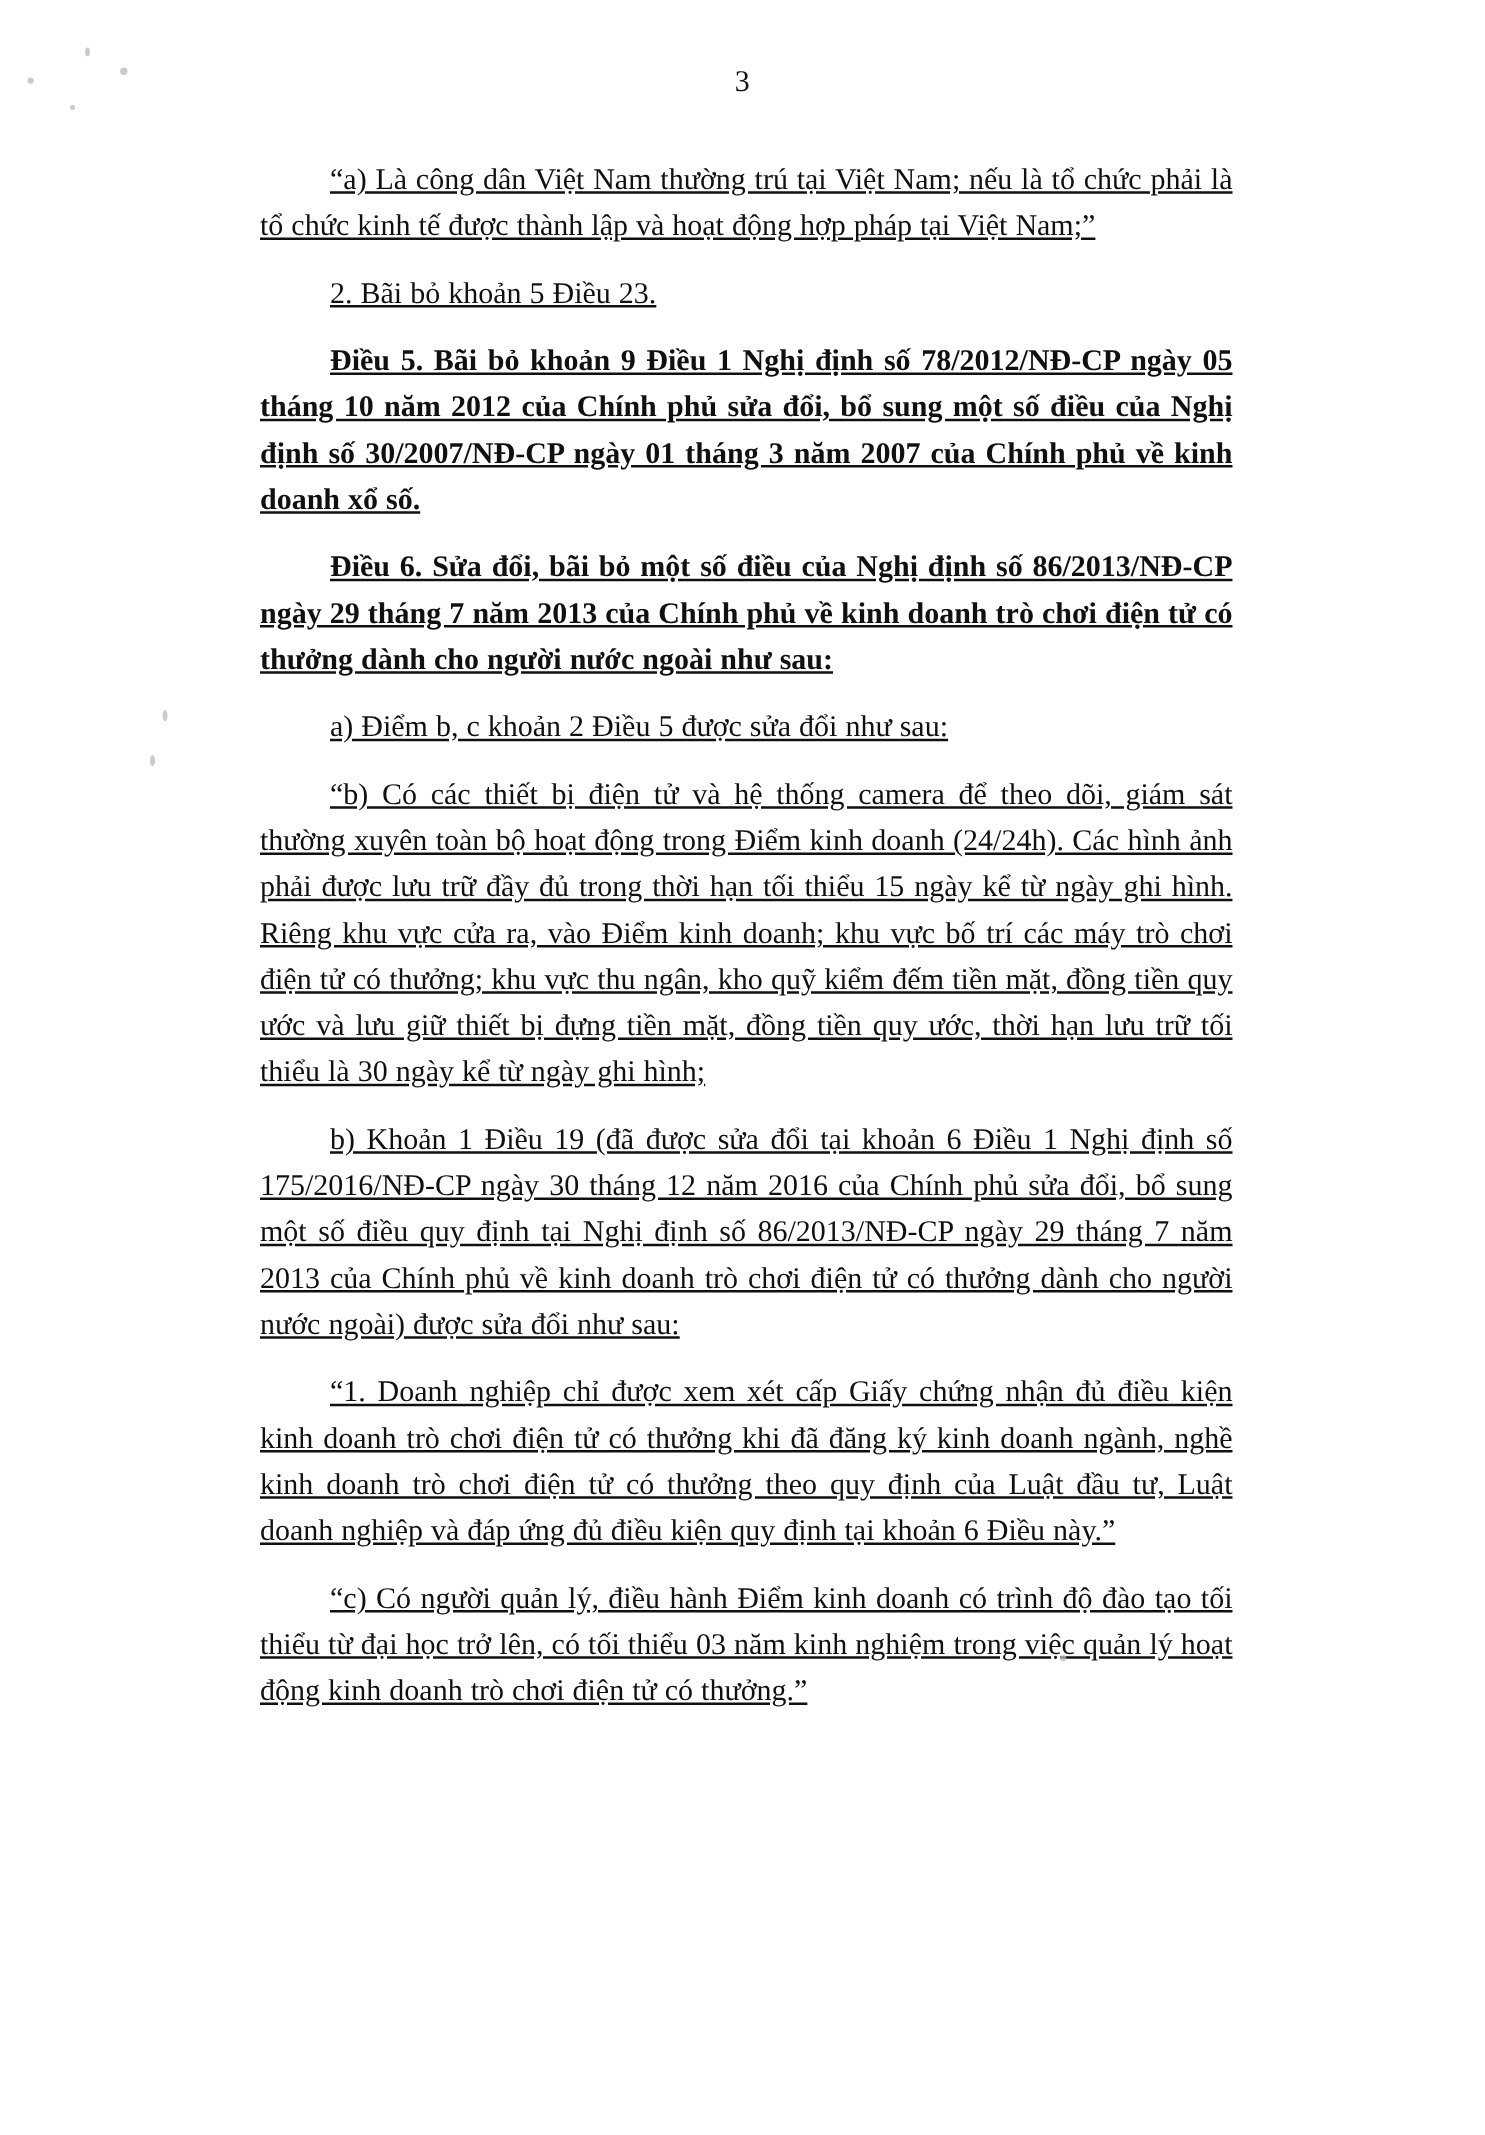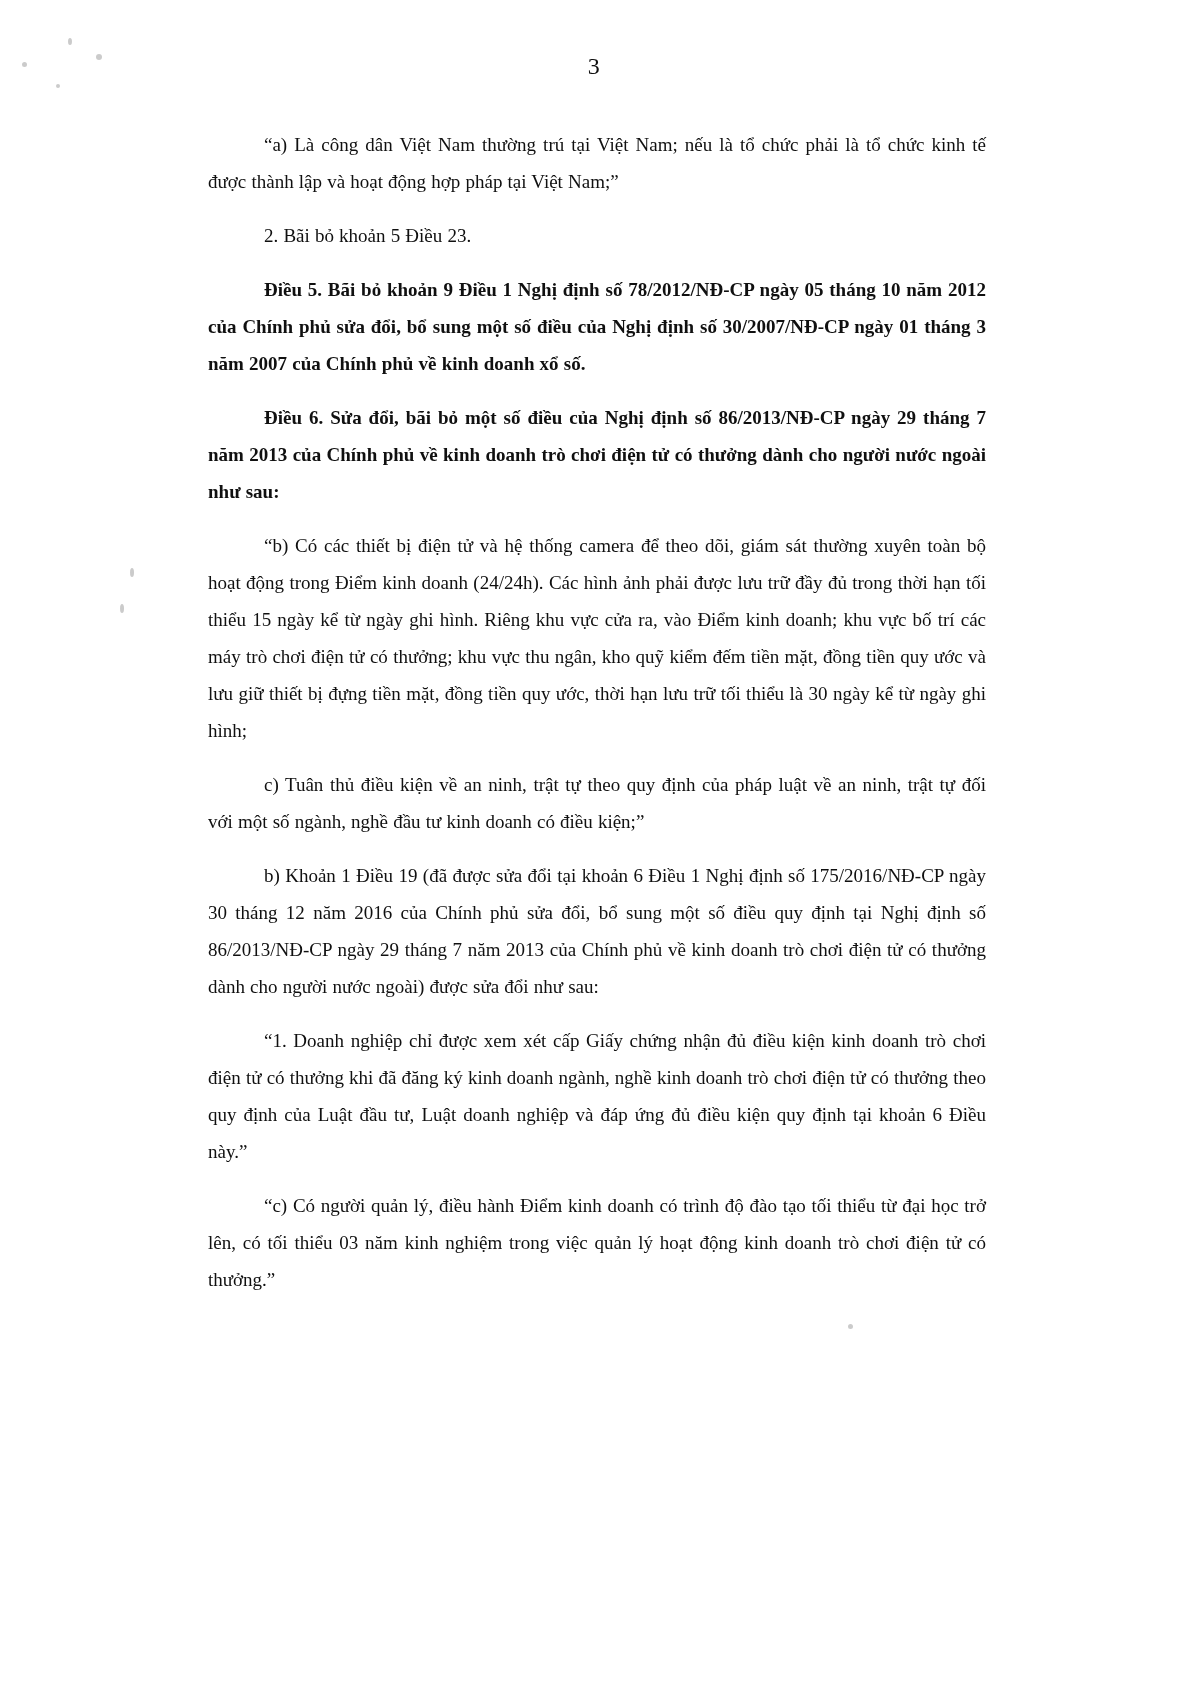--- a/index.html
+++ b/index.html
@@ -27,26 +27,27 @@
     font-size: 24px;
     line-height: 28px;
     margin: 0 0 46px 0;
     letter-spacing: 0.3px;
   }
   .doc-body {
     padding: 0 90px 0 96px;
   }
   p.para {
     margin: 0 0 17px 0;
-    font-size: 19px;
+    font-size: 24px;
     line-height: 37px;
     text-align: justify;
     text-justify: inter-word;
     text-indent: 56px;
     word-spacing: 0.4px;
+    text-decoration: underline;
   }
   p.para.bold {
     font-weight: bold;
   }
   
   .speck {
     position: absolute;
     background: #b9b9b9;
     border-radius: 50%;
     opacity: 0.75;
@@ -65,20 +66,20 @@
   <div class="speck" style="left:120px; top:604px; width:4px; height:9px;"></div>
   <div class="speck" style="left:848px; top:1324px; width:5px; height:5px;"></div>
 
   <div class="page-number">3</div>
 
   <div class="doc-body">
     <p class="para">“a) Là công dân Việt Nam thường trú tại Việt Nam; nếu là tổ chức phải là tổ chức kinh tế được thành lập và hoạt động hợp pháp tại Việt Nam;”</p>
     <p class="para">2. Bãi bỏ khoản 5 Điều 23.</p>
     <p class="para bold">Điều 5. Bãi bỏ khoản 9 Điều 1 Nghị định số 78/2012/NĐ-CP ngày 05 tháng 10 năm 2012 của Chính phủ sửa đổi, bổ sung một số điều của Nghị định số 30/2007/NĐ-CP ngày 01 tháng 3 năm 2007 của Chính phủ về kinh doanh xổ số.</p>
     <p class="para bold">Điều 6. Sửa đổi, bãi bỏ một số điều của Nghị định số 86/2013/NĐ-CP ngày 29 tháng 7 năm 2013 của Chính phủ về kinh doanh trò chơi điện tử có thưởng dành cho người nước ngoài như sau:</p>
+    <p class="para">a) Điểm b, c khoản 2 Điều 5 được sửa đổi như sau:</p>
     <p class="para">“b) Có các thiết bị điện tử và hệ thống camera để theo dõi, giám sát thường xuyên toàn bộ hoạt động trong Điểm kinh doanh (24/24h). Các hình ảnh phải được lưu trữ đầy đủ trong thời hạn tối thiểu 15 ngày kể từ ngày ghi hình. Riêng khu vực cửa ra, vào Điểm kinh doanh; khu vực bố trí các máy trò chơi điện tử có thưởng; khu vực thu ngân, kho quỹ kiểm đếm tiền mặt, đồng tiền quy ước và lưu giữ thiết bị đựng tiền mặt, đồng tiền quy ước, thời hạn lưu trữ tối thiểu là 30 ngày kể từ ngày ghi hình;</p>
-    <p class="para">c) Tuân thủ điều kiện về an ninh, trật tự theo quy định của pháp luật về an ninh, trật tự đối với một số ngành, nghề đầu tư kinh doanh có điều kiện;”</p>
     <p class="para">b) Khoản 1 Điều 19 (đã được sửa đổi tại khoản 6 Điều 1 Nghị định số 175/2016/NĐ-CP ngày 30 tháng 12 năm 2016 của Chính phủ sửa đổi, bổ sung một số điều quy định tại Nghị định số 86/2013/NĐ-CP ngày 29 tháng 7 năm 2013 của Chính phủ về kinh doanh trò chơi điện tử có thưởng dành cho người nước ngoài) được sửa đổi như sau:</p>
     <p class="para">“1. Doanh nghiệp chỉ được xem xét cấp Giấy chứng nhận đủ điều kiện kinh doanh trò chơi điện tử có thưởng khi đã đăng ký kinh doanh ngành, nghề kinh doanh trò chơi điện tử có thưởng theo quy định của Luật đầu tư, Luật doanh nghiệp và đáp ứng đủ điều kiện quy định tại khoản 6 Điều này.”</p>
     <p class="para">“c) Có người quản lý, điều hành Điểm kinh doanh có trình độ đào tạo tối thiểu từ đại học trở lên, có tối thiểu 03 năm kinh nghiệm trong việc quản lý hoạt động kinh doanh trò chơi điện tử có thưởng.”</p>
   </div>
 
 </div>
 
 </body></html>

